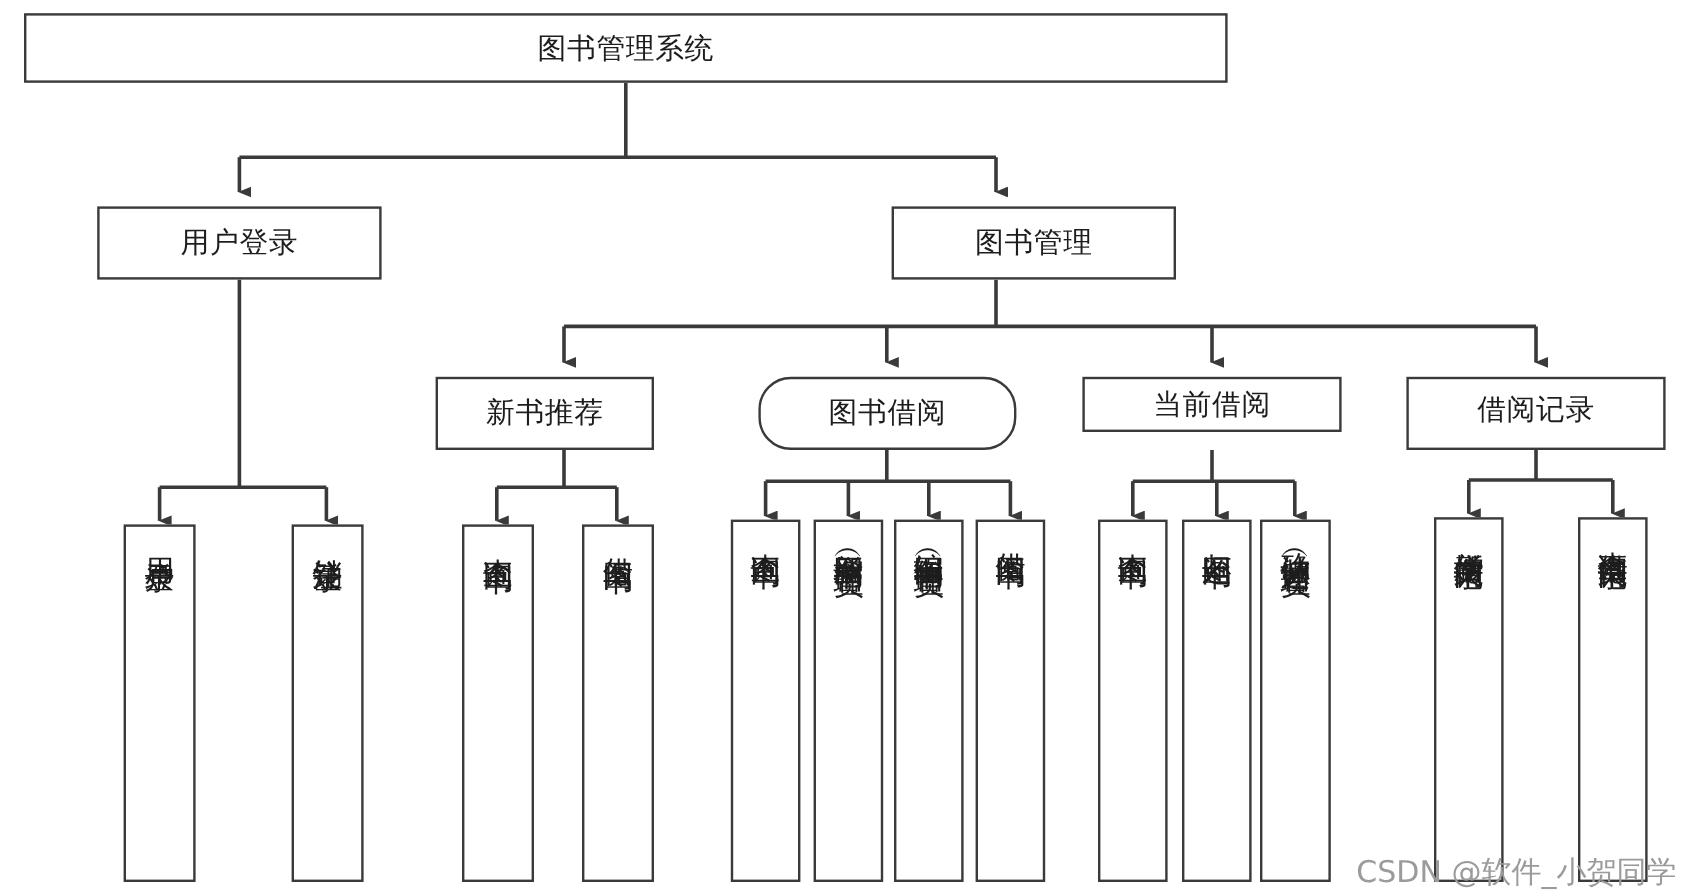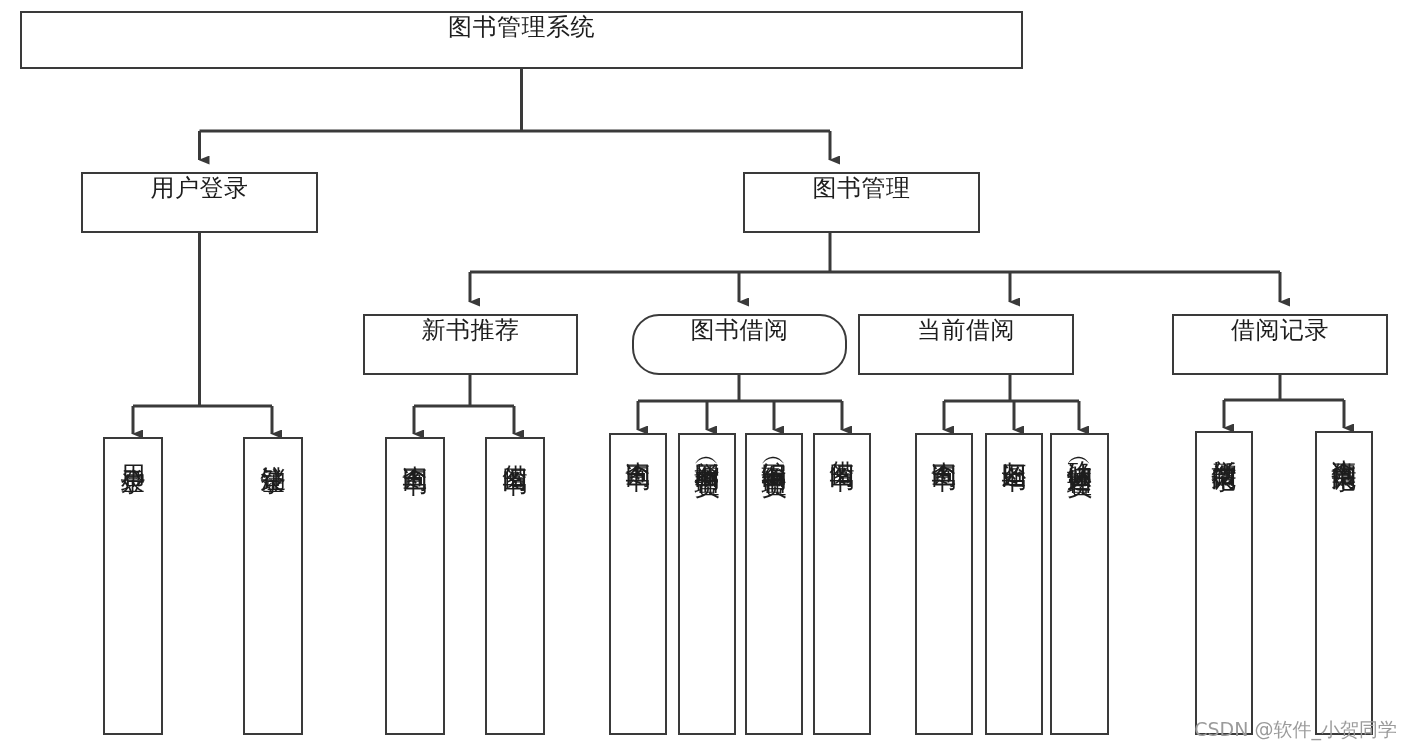--- a/index.html
+++ b/index.html
@@ -25,20 +25,21 @@
     width: 1405px;
     height: 747px;
     pointer-events: none;
   }
   .node {
     position: absolute;
     box-sizing: border-box;
     background: #ffffff;
     border: 2px solid #3a3a3a;
     display: flex;
+    align-items: center;
     justify-content: center;
     color: #1d1d1d;
   }
   .node .label {
     display: block;
     text-align: center;
     line-height: 1.18;
     white-space: nowrap;
   }
   
@@ -57,21 +58,21 @@
     text-orientation: upright;
     font-size: 25px;
     line-height: 1.0;
     letter-spacing: 2px;
     white-space: nowrap;
   }
   .watermark {
     position: absolute;
     right: 8px;
     bottom: 4px;
-    font-size: 19px;
+    font-size: 25px;
     color: #9b9b9b;
     white-space: nowrap;
     user-select: none;
   }
 </style>
 </head>
 <body>
 
 <div id="diagram-root">
 
@@ -129,30 +130,30 @@
     <span class="label">图书管理系统</span>
   </div>
 
   <div class="node node-h" style="left:81px; top:172px; width:237px; height:61px;">
     <span class="label">用户登录</span>
   </div>
   <div class="node node-h" style="left:711px; top:172px; width:237px; height:61px;margin-left:32px;">
     <span class="label">图书管理</span>
   </div>
 
-  <div class="node node-h" style="left:363px; top:314px; width:215px; height:61px;">
+  <div class="node node-h" style="left:363px; top:314px; width:182px; height:61px;">
     <span class="label">新书推荐</span>
   </div>
   <div class="node node-h" style="left:632px; top:314px; width:215px; height:61px;border-radius:27px;">
     <span class="label">图书借阅</span>
   </div>
-  <div class="node node-h" style="left:858px; top:314px; width:216px; height:61px;">
+  <div class="node node-h" style="left:902px; top:314px; width:216px; height:46px;">
     <span class="label">当前借阅</span>
   </div>
-  <div class="node node-h" style="left:1172px; top:314px; width:216px; height:61px;">
+  <div class="node node-h" style="left:1172px; top:314px; width:216px; height:61px;font-family:Liberation Mono, monospace;">
     <span class="label">借阅记录</span>
   </div>
 
   <div class="node node-v" style="left:103px; top:437px; width:60px; height:298px;">
     <span class="label">用户登录</span>
   </div>
   <div class="node node-v" style="left:243px; top:437px; width:60px; height:298px;">
     <span class="label">注销登录</span>
   </div>
 

